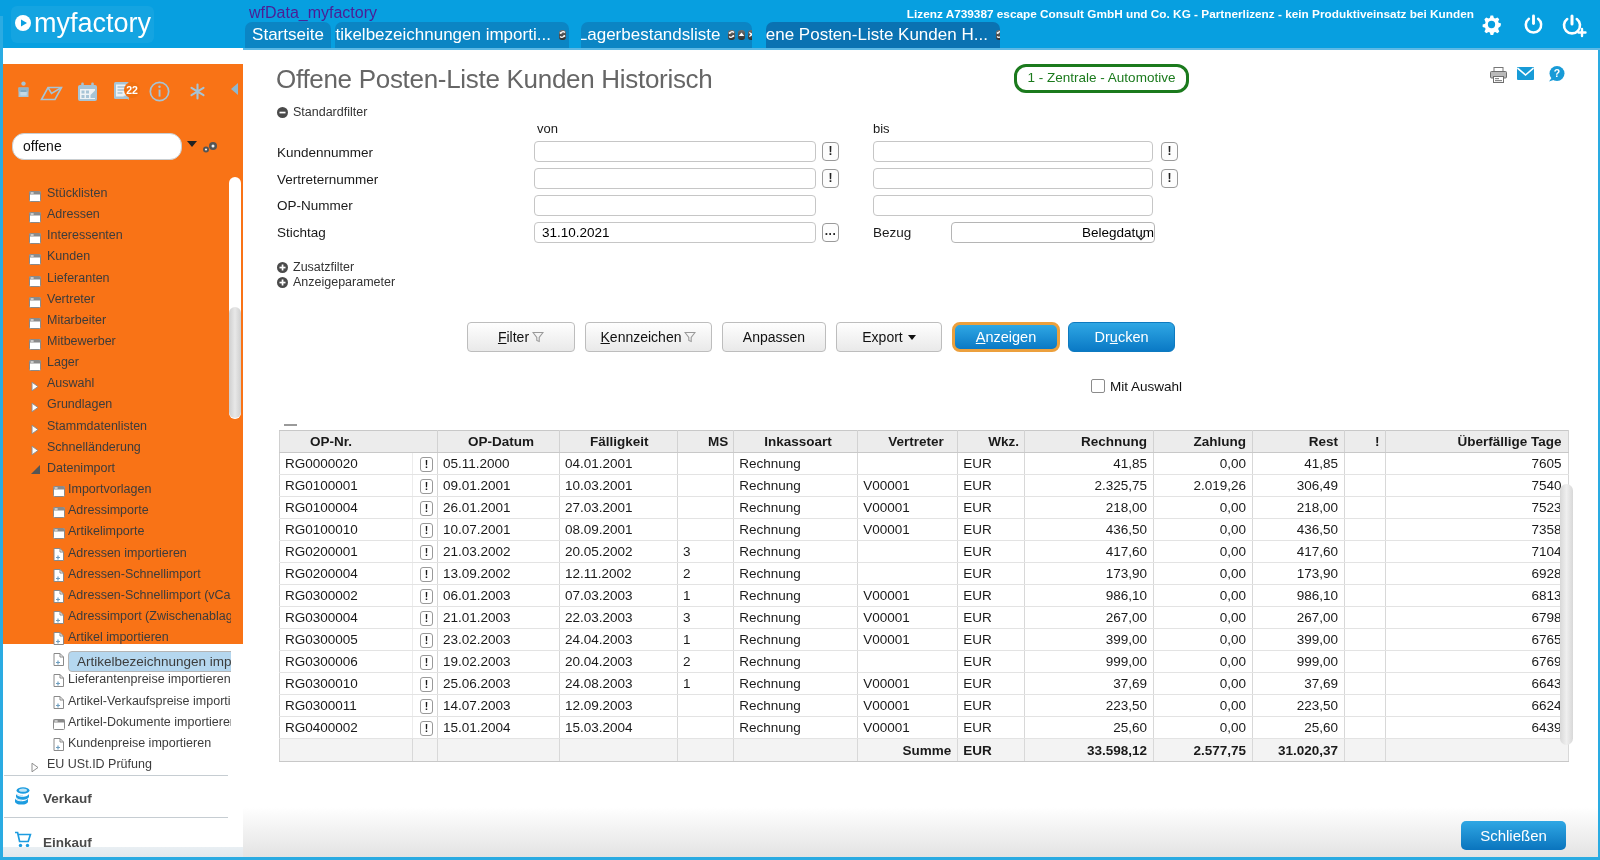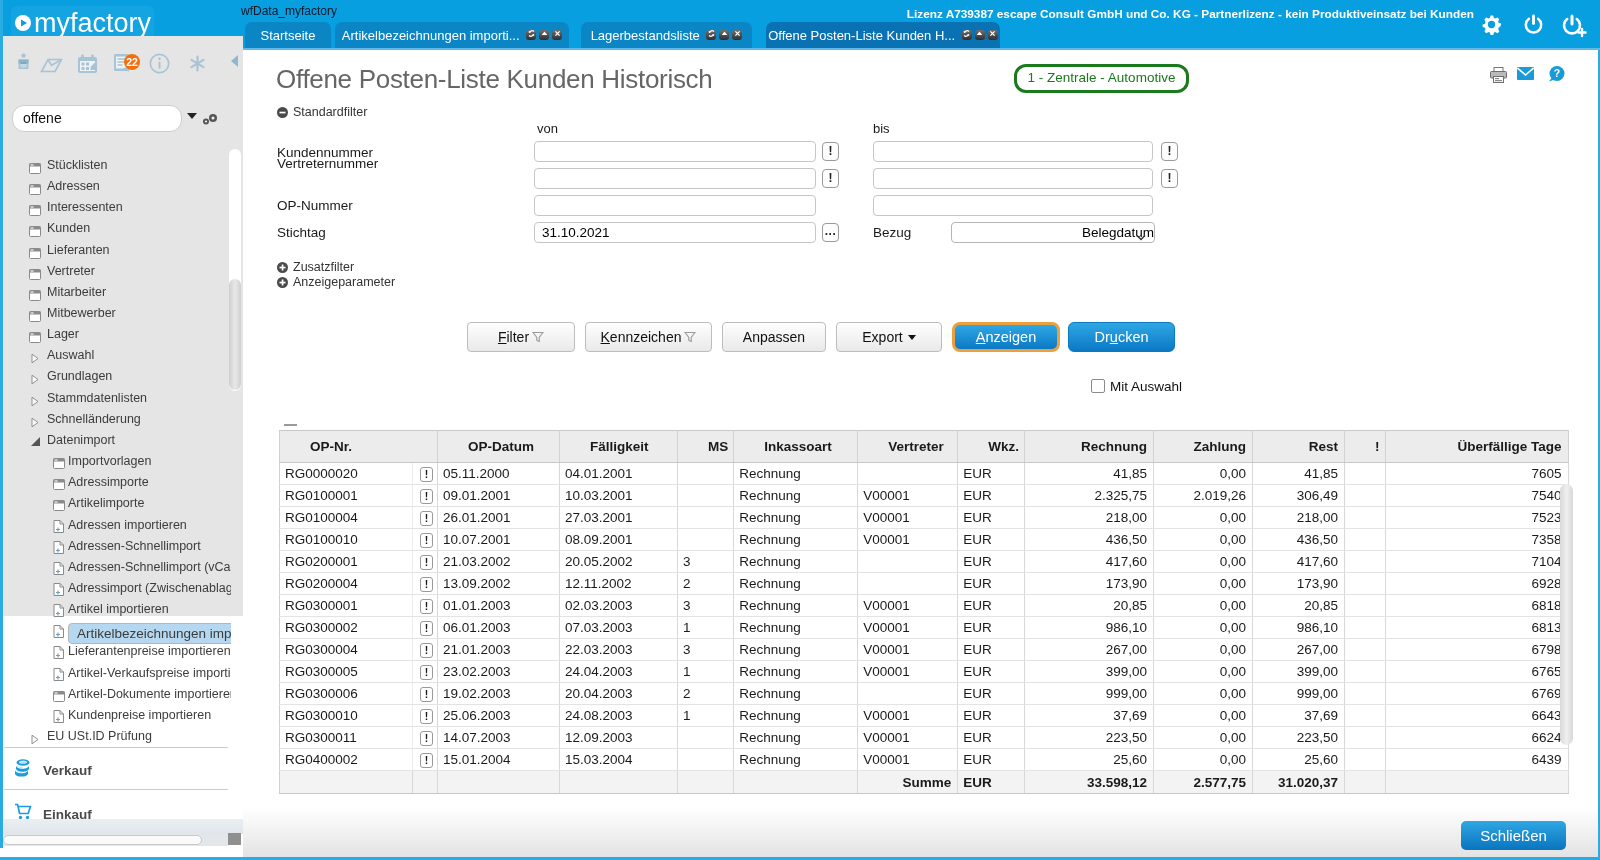--- a/index.html
+++ b/index.html
@@ -2,30 +2,30 @@
 <html><head><meta charset="utf-8">
 <style>
 * { margin:0; padding:0; box-sizing:border-box; }
 html,body { width:1600px; height:860px; overflow:hidden; font-family:"Liberation Sans",sans-serif; background:#fff; }
 .abs { position:absolute; }
 
 #topbar { position:absolute; left:0; top:0; width:1600px; height:48px; background:#079fe0;padding-left:44px; }
 #logobg { position:absolute; left:11px; top:6px; width:143px; height:37px; background:rgba(255,255,255,.055); border-radius:6px; }
 #logo { position:absolute; left:15px; top:15px; }
 #logotxt { position:absolute; left:34px; top:8px; color:#fff; font-size:27px; letter-spacing:0px; }
-#wfdata { position:absolute; left:241px; top:4px; color:#0f172a; font-size:12px; }
+#wfdata { position:absolute; left:249px; top:4px; color:#4c1d95; font-size:16px; }
 #license { position:absolute; right:126px; top:7px; color:#fff; font-size:11.8px;font-weight:bold; }
-.tab { position:absolute; top:22px; height:26px; background:#0b85c4; border-radius:7px 7px 0 0; color:#fff; font-size:13px; display:flex; align-items:center; justify-content:center; white-space:nowrap; overflow:hidden; }
+.tab { position:absolute; top:22px; height:26px; background:#0b85c4; border-radius:7px 7px 0 0; color:#fff; font-size:17px; display:flex; align-items:center; justify-content:center; white-space:nowrap; overflow:hidden; }
 .tab.active { background:#0a72b2; }
 .ti { display:inline-block; width:10px; height:10px; background:linear-gradient(#707070,#2e2e2e); border-radius:3px; margin-left:3px; text-align:center; line-height:8px; }
 .ti svg { vertical-align:1px; }
 #topline { position:absolute; left:243px; top:48px; width:1357px; height:2px; background:#5db9e5; }
 .tbico { position:absolute; top:13px; }
 
-#sidebar { position:absolute; left:0; top:36px; width:243px; height:580px; background:#e5e5e5; }
+#sidebar { position:absolute; left:0; top:64px; width:243px; height:580px; background:#f97316; }
 #sidebar .blueedge { position:absolute; left:0; top:-48px; width:3px; height:860px; background:#2aabe2; }
 #search { position:absolute; left:12px; top:69px; width:170px; height:27px; background:#fff; border:1px solid #c9ced1; border-radius:12px; font-size:14px; color:#111; line-height:25px; padding-left:10px; }
 .trow { position:absolute; left:0; width:243px; height:21px; }
 .tl { position:absolute; top:3px; font-size:12.5px; color:#3c3c3c; white-space:nowrap; }
 .tl.sel { background:#b5d7ef; }
 .tic { position:absolute; }
 
 .arrd { position:absolute; top:7px; width:0; height:0; border-left:9px solid transparent; border-bottom:9px solid #555; }
 #treewrap { position:absolute; left:0; top:0; width:231px; height:812px; overflow:hidden; }
 .sep { position:absolute; left:4px; width:224px; height:1px; background:#c6cdd2; }
@@ -58,21 +58,21 @@
 
 #tdash { position:absolute; left:41px; top:374px; width:13px; height:2px; background:#9a9a9a; }
 .grid { position:absolute; left:36px; top:380px; border-collapse:collapse; table-layout:fixed; font-size:13.5px; color:#1a1a1a; }
 .grid td { height:22px; border-right:1px solid #d8d8d8; border-bottom:1px solid #e3e3e3; padding:0 5px; white-space:nowrap; overflow:hidden; vertical-align:middle; }
 .grid tr.hd td { background:#ececec; font-weight:bold; border-top:1px solid #c8c8c8; border-bottom:1px solid #c8c8c8; border-right:1px solid #d2d2d2; }
 .grid td:first-child { border-left:1px solid #d0d0d0; }
 .grid .r { text-align:right; padding-right:6px; }
 .grid .c { text-align:center; }
 .grid .b { font-weight:bold; }
 .grid tr.sm td { background:#f3f3f3; border-bottom:1px solid #c8c8c8; height:23px; }
-.grid tr.hd td { height:32px;padding-left:30px; }
+.grid tr.hd td { height:22px;padding-left:30px; }
 .grid td.nb { border-right:1px solid #ececec; }
 .grid td.bb { padding:0; }
 .xb { display:inline-block; width:13px; height:15px; background:#fff; border:1px solid #999; border-radius:3px; font-size:10.5px; font-weight:bold; text-align:center; line-height:13px; margin-left:7px; }
 #gthumb { position:absolute; left:1317px; top:434px; width:13px; height:261px; background:linear-gradient(90deg,#d8d8d8,#efefef 50%,#d8d8d8); border-radius:7px; }
 #schliessen { position:absolute; left:1218px; top:771px; width:105px; height:29px; background:linear-gradient(#2fa7e4,#0a74bd); border-radius:5px; color:#fff; font-size:15px; text-align:center; line-height:29px; }
 #botfade { position:absolute; left:0px; top:757px; width:1355px; height:50px; background:linear-gradient(#fff,#e3e3e3); }
 #botline { position:absolute; left:0; top:857px; width:1600px; height:3px; background:#2aabe2; }
 #rightline { position:absolute; left:1598px; top:50px; width:2px; height:810px; background:#2aabe2; }
 </style></head>
 <body>
@@ -445,21 +445,21 @@
   <span class="abs" style="left:1274px;top:16px"><svg width="17" height="13" viewBox="0 0 17 13">
         <rect width="17" height="13" rx="1" fill="#189bd7"></rect>
         <path d="M0.5 1L8.5 8L16.5 1" stroke="#fff" stroke-width="1.6" fill="none"></path>
       </svg></span>
   <span class="abs" style="left:1305px;top:16px"><svg width="17" height="16" viewBox="0 0 17 16">
         <circle cx="9" cy="7.5" r="7.5" fill="#189bd7"></circle>
         <path d="M3.5 12L1 15.5L7 13.5Z" fill="#189bd7"></path>
         <text x="9" y="11" font-size="10.5" font-weight="bold" fill="#fff" text-anchor="middle" font-family="Liberation Sans,sans-serif">?</text>
       </svg></span>
 <div class="flabel" style="top:95px">Kundennummer</div>
-<div class="flabel" style="top:106px">Vertreternummer</div>
+<div class="flabel" style="top:122px">Vertreternummer</div>
 <div class="flabel" style="top:148px">OP-Nummer</div>
 <div class="flabel" style="top:175px">Stichtag</div>
 <div class="vonbis" style="left:294px;top:71px">von</div>
 <div class="vonbis" style="left:630px;top:71px">bis</div>
 <div class="inp" style="left:291px;top:91px"></div>
     <span class="xb2" style="left:579px;top:92px">!</span>
 <div class="inp" style="left:630px;top:91px;width:280px"></div>
     <span class="xb2" style="left:918px;top:92px">!</span>
 <div class="inp" style="left:291px;top:118px"></div>
     <span class="xb2" style="left:579px;top:119px">!</span>
@@ -612,35 +612,20 @@
           <td>Rechnung</td>
           <td></td>
           <td>EUR</td>
           <td class="r">173,90</td>
           <td class="r">0,00</td>
           <td class="r">173,90</td>
           <td></td>
           <td class="r">6928</td>
         </tr>
         <tr>
-          <td class="nb">RG0300001</td>
-          <td class="bb"><span class="xb">!</span></td>
-          <td>01.01.2003</td>
-          <td>02.03.2003</td>
-          <td>3</td>
-          <td>Rechnung</td>
-          <td>V00001</td>
-          <td>EUR</td>
-          <td class="r">20,85</td>
-          <td class="r">0,00</td>
-          <td class="r">20,85</td>
-          <td></td>
-          <td class="r">6818</td>
-        </tr>
-        <tr>
           <td class="nb">RG0300002</td>
           <td class="bb"><span class="xb">!</span></td>
           <td>06.01.2003</td>
           <td>07.03.2003</td>
           <td>1</td>
           <td>Rechnung</td>
           <td>V00001</td>
           <td>EUR</td>
           <td class="r">986,10</td>
           <td class="r">0,00</td>

